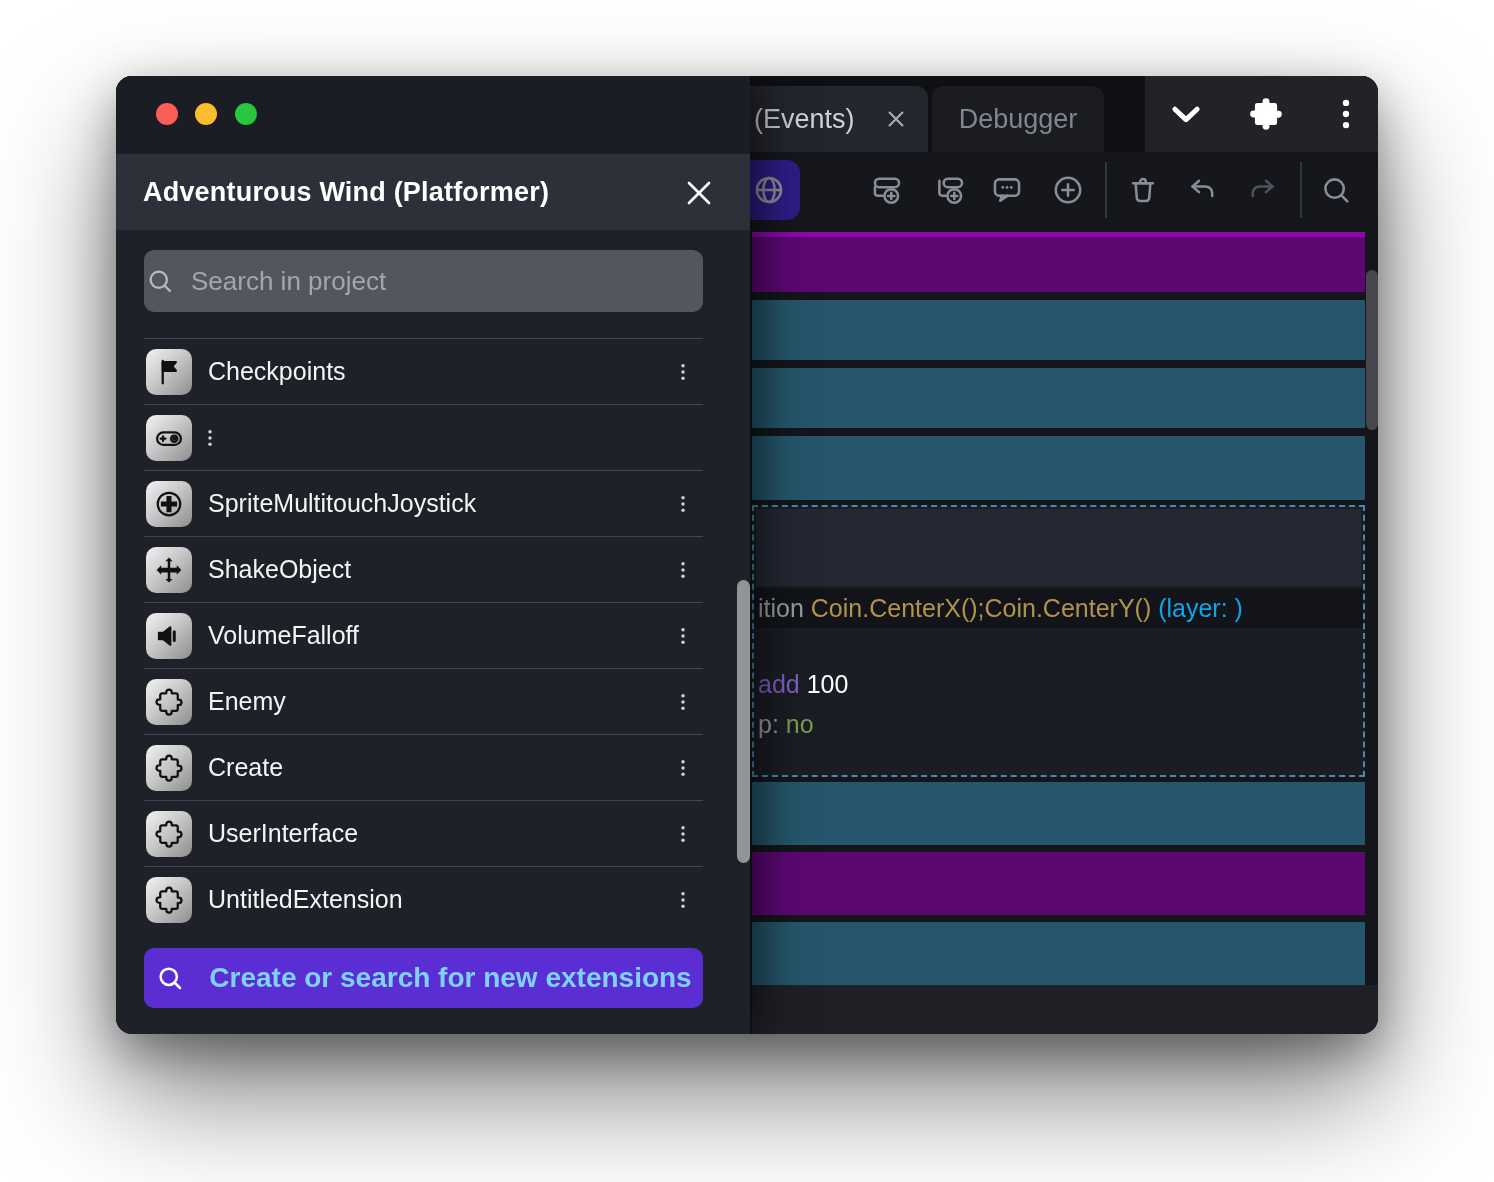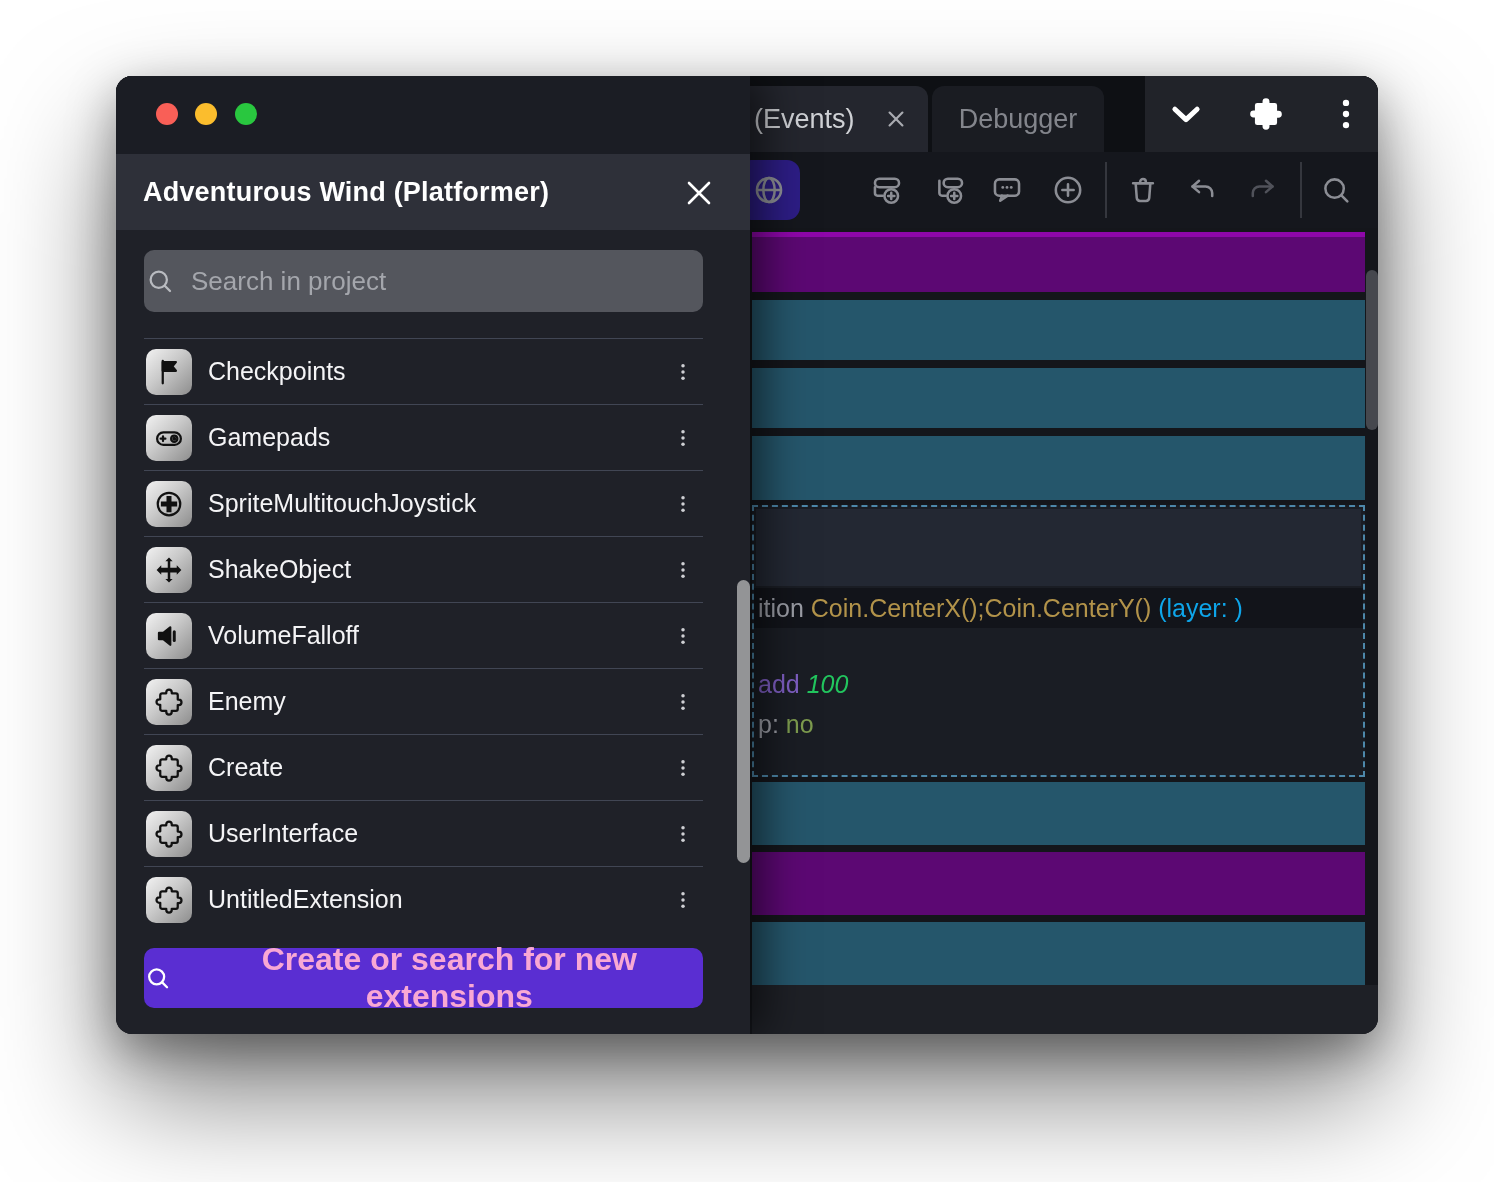--- a/index.html
+++ b/index.html
@@ -93,21 +93,21 @@
   .ext-label { margin-left:16px; color:#f4f4f6; font-size:25px; font-weight:400; flex:1; }
   .ext-kebab { width:36px; height:44px; margin-right:2px; display:flex; align-items:center; justify-content:center; color:#cfd0d4; }
   .ext-kebab svg { width:20px; height:20px; }
 
   .cta-btn {
     position:absolute; left:28px; top:872px; width:559px; height:60px;
     background:#5a2ed2; border:none; border-radius:10px; color:#ffffff;
     display:flex; align-items:center; justify-content:center; gap:24px; cursor:pointer;
   }
   .cta-btn svg { width:30px; height:30px; }
-  .cta-btn span { font-family:"Liberation Sans", sans-serif; font-size:32px; font-weight:bold; color:#f9a8d4; }
+  .cta-btn span { font-family:"Liberation Sans", sans-serif; font-size:28px; font-weight:bold; color:#7dd3fc; }
 
   .modal-scrollbar { position:absolute; left:621px; top:504px; width:13px; height:283px; border-radius:7px; background:#939496; }
 </style>
 </head>
 <body>
 
 <div class="page">
   <div class="window">
 
     <div>
@@ -214,21 +214,21 @@
       </div>
 
       <div class="events-rows" id="events-rows">
           <div class="ev-row ev-purple ev-accent-top" style="top: 156px; height: 60px;"></div>
           <div class="ev-row ev-teal" style="top: 224px; height: 60px;"></div>
           <div class="ev-row ev-teal" style="top: 292px; height: 60px;"></div>
           <div class="ev-row ev-teal" style="top: 360px; height: 64px;"></div>
           <div class="ev-selected" style="top: 429px; height: 272px;">
             <div class="ev-sel-panel"></div>
             <div class="ev-line strip" style="top: 81px; height: 40px;"><span style="color: rgb(155, 157, 165);">ition </span><span style="color: rgb(178, 147, 74);">Coin.CenterX();</span><span style="color: rgb(178, 147, 74);">Coin.CenterY()</span><span style="color: #0ea5e9; text-align: right;"> (layer: )</span></div>
-            <div class="ev-line" style="top: 158px; height: 38px;"><span style="color: rgb(126, 94, 194);">add </span><span style="color: #22c55e; font-style: italic;">100</span></div>
+            <div class="ev-line" style="top: 158px; height: 38px;"><span style="color: rgb(126, 94, 194);">add </span><span style="color: #ffffff;">100</span></div>
             <div class="ev-line" style="top: 198px; height: 38px;"><span style="color: rgb(155, 157, 165);">p: </span><span style="color: rgb(125, 155, 78);">no</span></div>
           </div>
           <div class="ev-row ev-teal" style="top: 706px; height: 63px;"></div>
           <div class="ev-row ev-purple" style="top: 776px; height: 63px;"></div>
           <div class="ev-row ev-teal" style="top: 846px; height: 63px;"></div>
         </div>
       <div class="events-bottom"></div>
       <div class="events-scrollbar"></div>
     </div>
 
@@ -275,21 +275,20 @@
           </div>
           <div class="ext-row">
             <span class="ext-icon">
               <svg viewBox="0 0 24 24" fill="none" stroke="currentColor" stroke-width="1.8" stroke-linecap="round" stroke-linejoin="round">
                 <rect x="2.5" y="7.5" width="19" height="10" rx="5"></rect>
                 <path d="M7.2 10.6v3.8M5.3 12.5h3.8"></path>
                 <circle cx="16.2" cy="12.5" r="2.5"></circle>
                 <circle cx="16.2" cy="12.5" r="0.7" fill="currentColor"></circle>
               </svg>
             </span>
-            <span class="ext-label">Gamepads</span>
             <span class="ext-kebab">
               <svg viewBox="0 0 24 24" fill="currentColor">
                 <circle cx="12" cy="4.5" r="2.1"></circle>
                 <circle cx="12" cy="12" r="2.1"></circle>
                 <circle cx="12" cy="19.5" r="2.1"></circle>
               </svg>
             </span>
           </div>
           <div class="ext-row">
             <span class="ext-icon">

